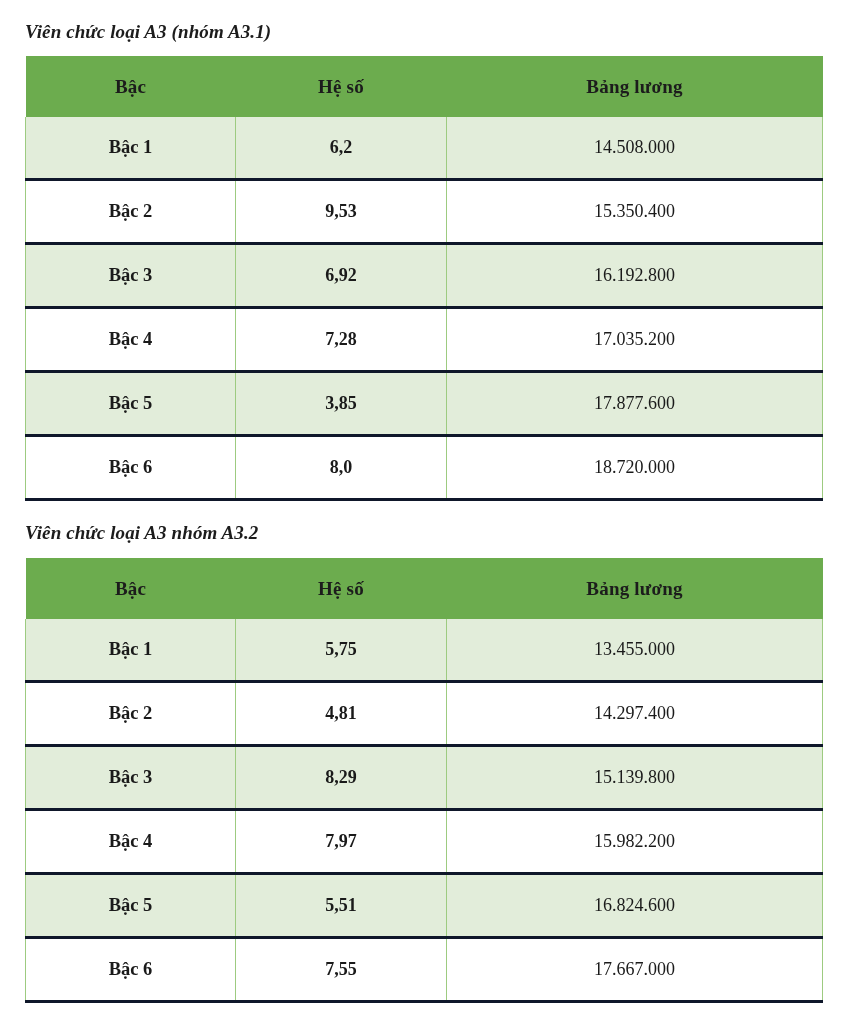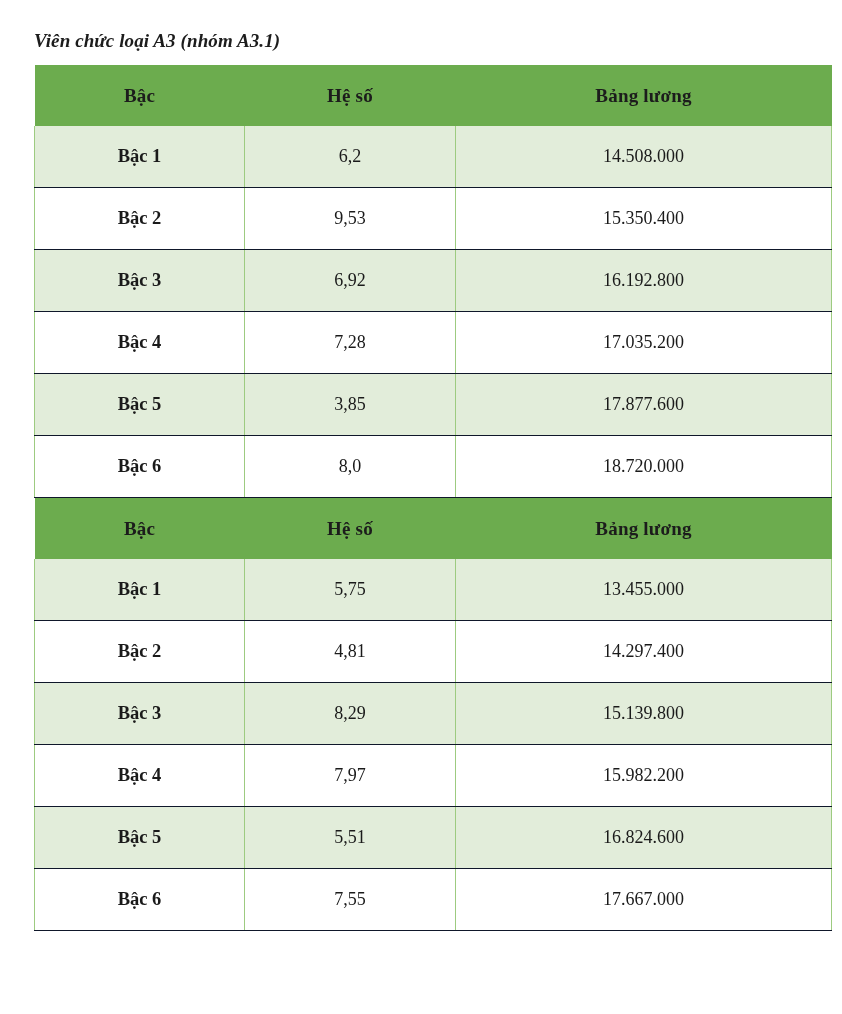--- a/index.html
+++ b/index.html
@@ -13,21 +13,21 @@
     height: 1014px;
     font-family: "Liberation Serif", "DejaVu Serif", serif;
     color: #1a1a1a;
     overflow: hidden;
   }
 
   .page {
     width: 842px;
     height: 1014px;
     box-sizing: border-box;
-    padding: 9px;
+    padding: 0;
     position: relative;
   }
 
   .section {
     width: 842px;
   }
 
   .caption {
     font-family: "Liberation Serif", "DejaVu Serif", serif;
     font-weight: bold;
@@ -71,36 +71,36 @@
     letter-spacing: 0.2px;
   }
 
   table.salary-table tbody td {
     height: 61px;
     padding: 0;
     text-align: center;
     vertical-align: middle;
     font-size: 18px;
     border-right: 1px solid #9dcb80;
-    border-bottom: 1px solid #0f172a;
+    border-bottom: 3px solid #0f172a;
     background: #ffffff;
   }
 
   table.salary-table tbody tr td:first-child {
     border-left: 1px solid #9dcb80;
     font-weight: bold;
     font-size: 18.5px;
   }
 
   table.salary-table tbody tr.tint td {
     background: #e2edda;
   }
 
   .cell-bac  { font-weight: bold; }
-  .cell-heso { font-weight: normal; }
+  .cell-heso { font-weight: bold; }
   .cell-bang { font-weight: normal; }
 
   .spacer-bottom { height: 18px; }
 </style>
 </head>
 <body>
 
 <div class="page">
 
   <div class="section section-1">
@@ -149,20 +149,21 @@
             <td class="cell-bac">Bậc 6</td>
             <td class="cell-heso">8,0</td>
             <td class="cell-bang">18.720.000</td>
           </tr>
         </tbody>
       </table>
     </div>
   </div>
 
   <div class="section section-2">
+    <div class="caption">Viên chức loại A3 nhóm A3.2</div>
     <div class="table-wrap">
       <table class="salary-table">
         <colgroup>
           <col class="col-bac">
             <col class="col-heso">
             <col class="col-bang">
         </colgroup>
         <thead>
           <tr>
             <th>Bậc</th>

